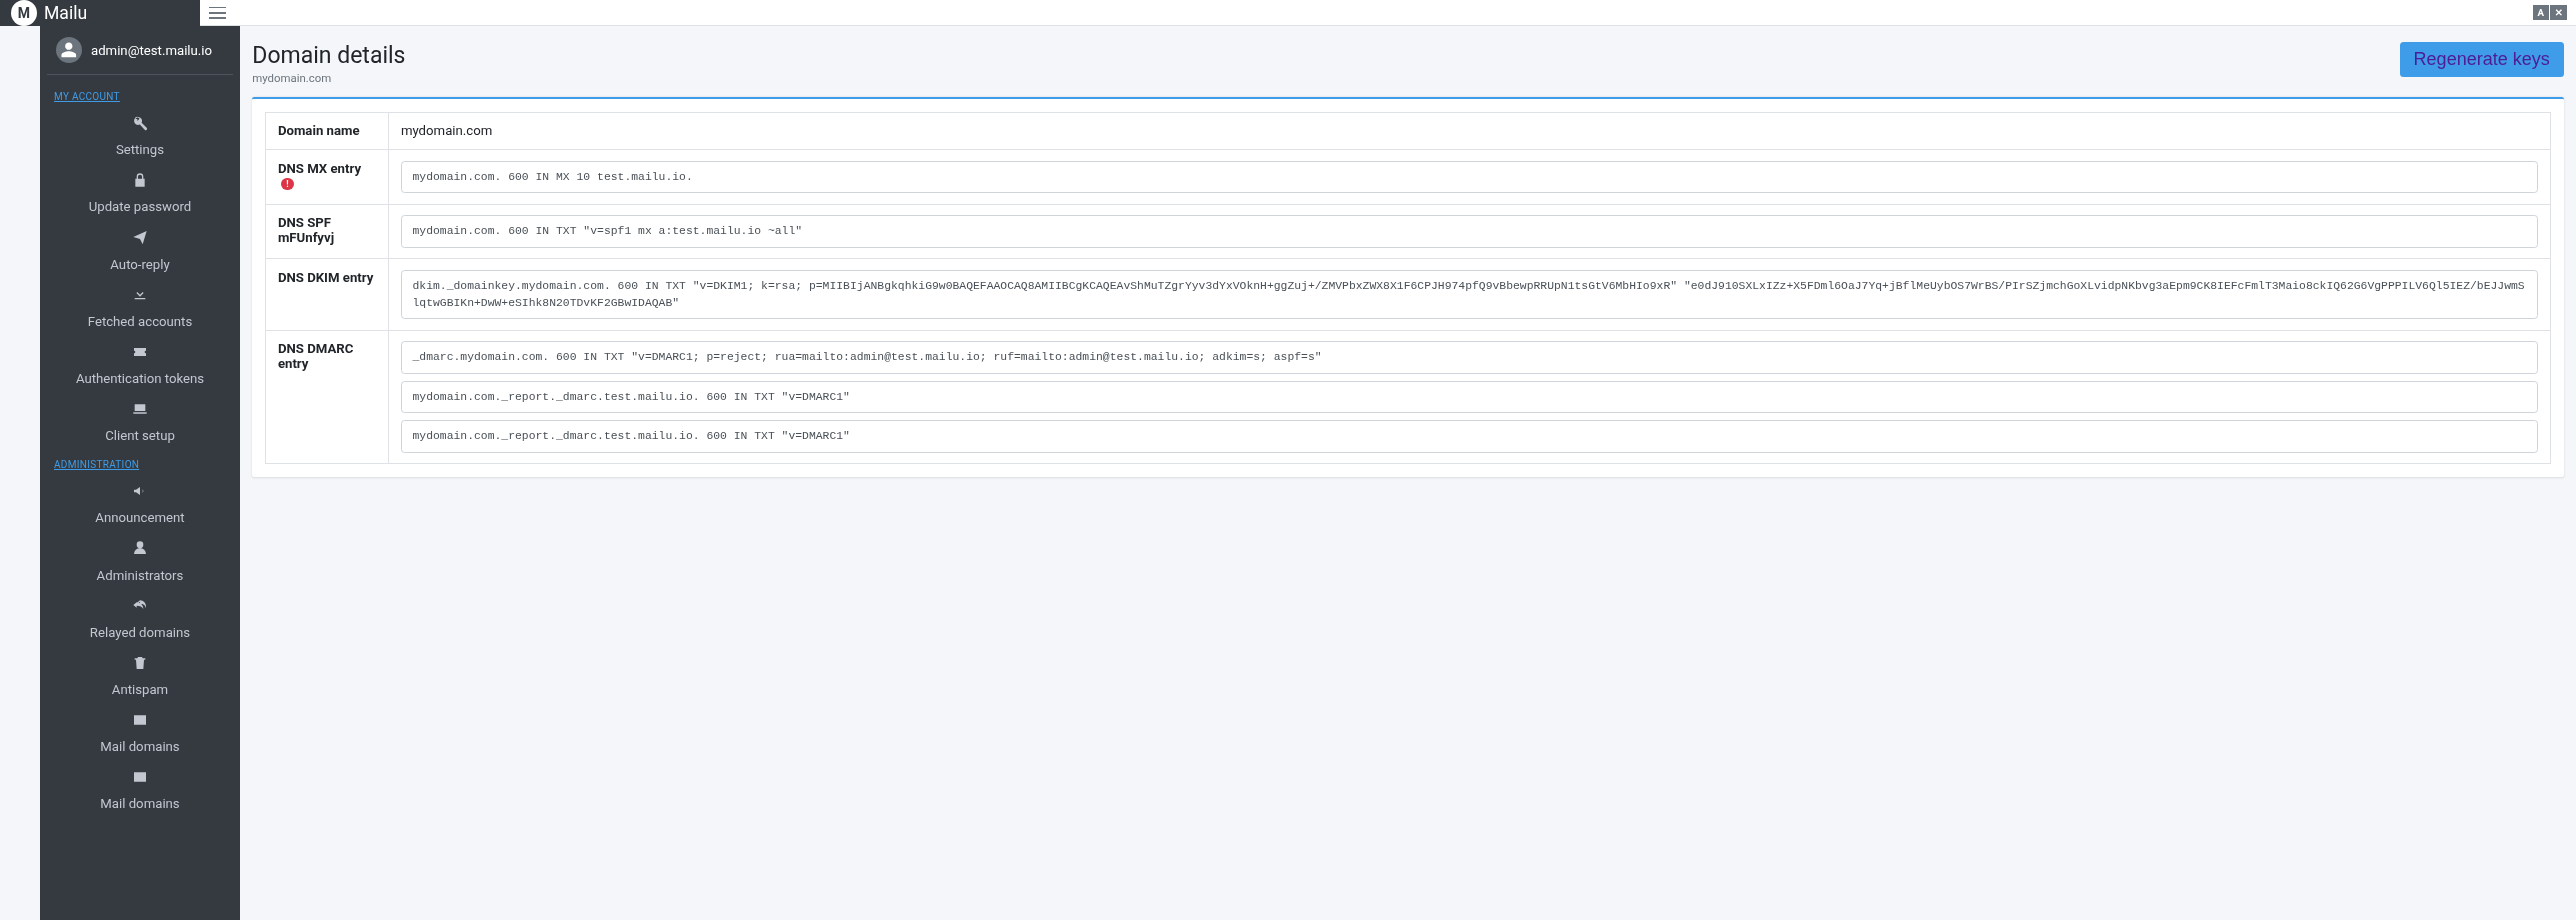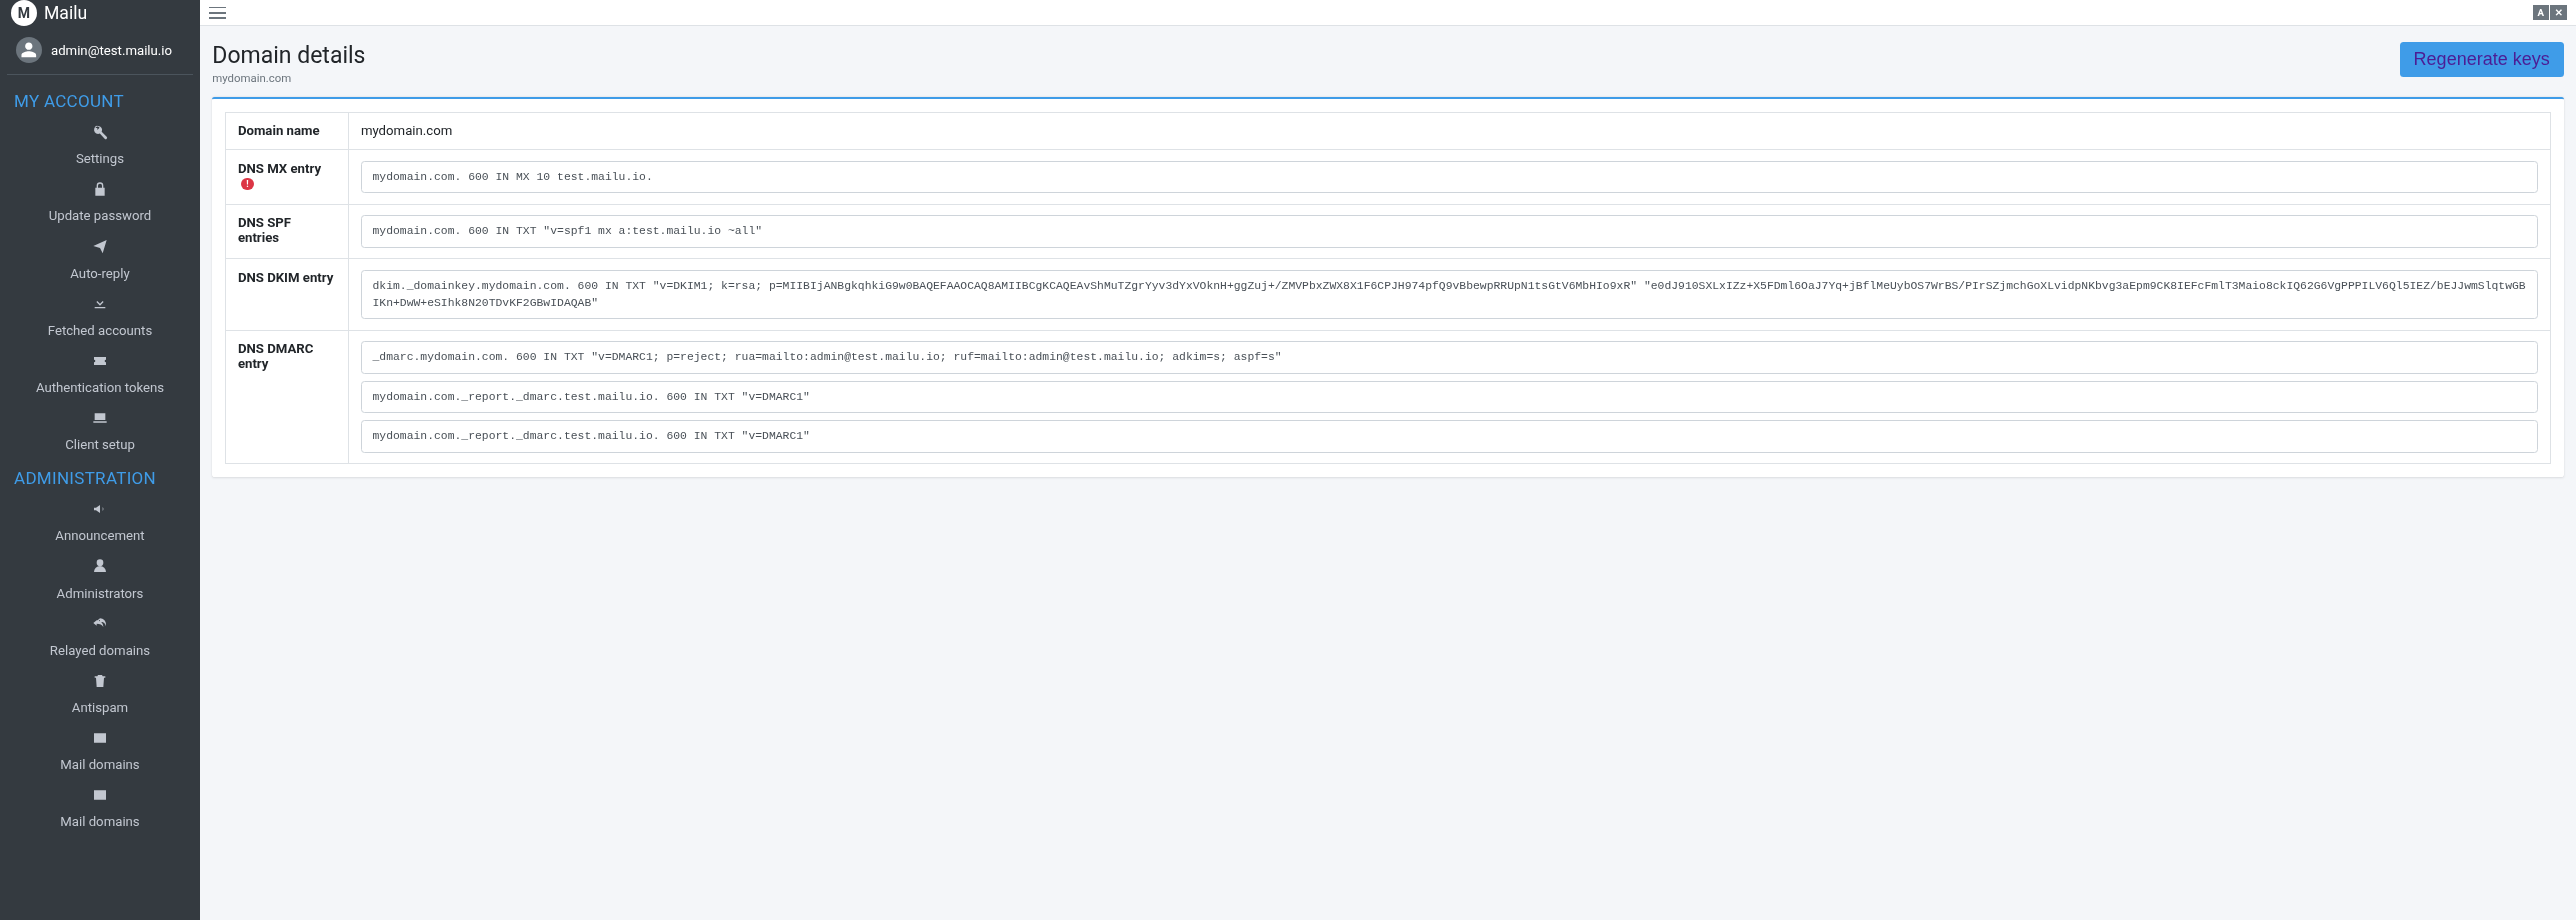--- a/index.html
+++ b/index.html
@@ -63,21 +63,21 @@
     display: flex; align-items: center;
   }
   .badge-x {
     background: #6c757d; color: #fff;
     font-size: 9.7px; font-weight: 700;
     padding: 1.8px 4.4px;
     display: flex; align-items: center;
   }
 
   
-  .layout { flex: 1; display: flex; overflow: hidden; }
+  .layout { flex: 1; display: flex; overflow: hidden; padding-left: 40px; }
 
   
   .sidebar {
     width: 200px;
     background: #343a40;
     color: #c2c7d0;
     display: flex;
     flex-direction: column;
     overflow-y: auto;
   }
@@ -91,24 +91,25 @@
     width: 26.4px; height: 26.4px; border-radius: 50%;
     background: #6c757d;
     display: flex; align-items: center; justify-content: center;
     color: #fff;
     margin-right: 8.8px;
     flex-shrink: 0;
   }
   .avatar svg { width: 17.6px; height: 17.6px; }
   .user-email { font-size: 13.2px; color: #fff; }
   .nav-header {
-    font-size: 17px;
+    font-size: 10px;
     color: #3f9ce8;
     padding: 8.8px 14px 5.3px 14px;
     letter-spacing: 0.3px;
+    text-decoration: underline;
   }
   .nav-item {
     display: flex; align-items: center;
     padding: 7px 14px;
     color: #c2c7d0;
     cursor: pointer;
     gap: 10.6px;
     flex-direction: column;
   }
   .nav-icon {
@@ -339,21 +340,21 @@
               <th><span>Domain name</span></th>
               <td><span class="cell-plain">mydomain.com</span></td>
             </tr>
             <tr>
               <th><span>DNS MX entry</span><span class="warn-dot">!</span></th>
               <td>
                 <div class="dns-pre">mydomain.com. 600 IN MX 10 test.mailu.io.</div>
               </td>
             </tr>
             <tr>
-              <th><span>DNS SPF entries</span></th>
+              <th><span>DNS SPF mFUnfyvj</span></th>
               <td>
                 <div class="dns-pre">mydomain.com. 600 IN TXT "v=spf1 mx a:test.mailu.io ~all"</div>
               </td>
             </tr>
             <tr>
               <th><span>DNS DKIM entry</span></th>
               <td>
                 <div class="dns-pre">dkim._domainkey.mydomain.com. 600 IN TXT "v=DKIM1; k=rsa; p=MIIBIjANBgkqhkiG9w0BAQEFAAOCAQ8AMIIBCgKCAQEAvShMuTZgrYyv3dYxVOknH+ggZuj+/ZMVPbxZWX8X1F6CPJH974pfQ9vBbewpRRUpN1tsGtV6MbHIo9xR" "e0dJ910SXLxIZz+X5FDml6OaJ7Yq+jBflMeUybOS7WrBS/PIrSZjmchGoXLvidpNKbvg3aEpm9CK8IEFcFmlT3Maio8ckIQ62G6VgPPPILV6Ql5IEZ/bEJJwmSlqtwGBIKn+DwW+eSIhk8N20TDvKF2GBwIDAQAB"</div>
               </td>
             </tr>

